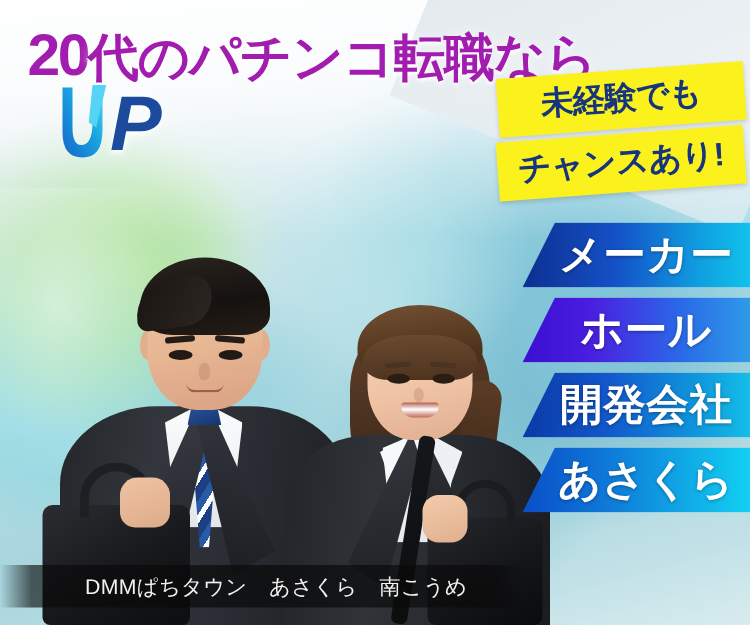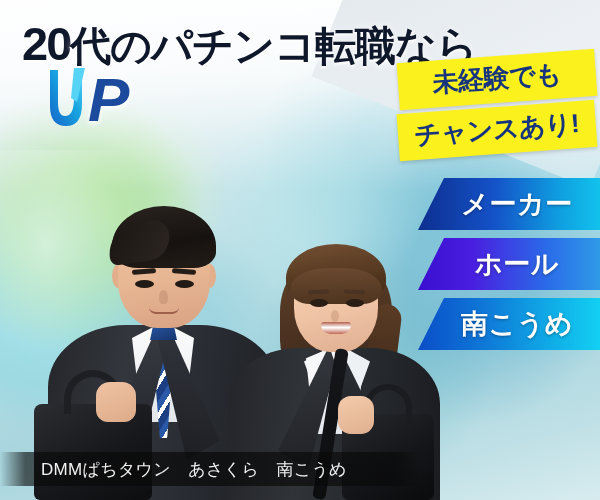--- a/index.html
+++ b/index.html
@@ -213,21 +213,21 @@
   }
   .hand-r {
     position:absolute; right:66px; bottom:66px; width:36px; height:38px;
     background:linear-gradient(160deg,#f3cbab,#e0b08f); border-radius:13px;
   }
 
   
   .headline {
     position:absolute; left:22px; top:16px;
     font-size:41px; font-weight:bold; letter-spacing:-1px;
-    color:#0f172a; white-space:nowrap;
+    color:#a21caf; white-space:nowrap;
     text-shadow:0 1px 0 #fff, 0 2px 3px rgba(255,255,255,.85), 0 0 10px rgba(255,255,255,.7);
   }
   .headline .num { font-size:47px; letter-spacing:-2px; }
 
   .logo {
     position:absolute; left:28px; top:68px;
     display:flex; align-items:flex-end; white-space:nowrap;
     text-shadow:0 2px 4px rgba(255,255,255,.9), 0 0 12px rgba(255,255,255,.8);
   }
   .logo .word {
@@ -256,39 +256,39 @@
 
   
   .cats { position:absolute; right:0; top:178px; width:182px; }
   .cat {
     position:relative; height:52px; margin-bottom:8px;
     display:flex; align-items:center; justify-content:center;
     clip-path:polygon(26px 0, 100% 0, 100% 100%, 0 100%);
     box-shadow:0 2px 5px rgba(0,0,0,.22);
   }
   .cat span {
-    color:#ffffff; font-weight:bold; font-size:27px; letter-spacing:.5px;
+    color:#ffffff; font-weight:bold; font-size:34px; letter-spacing:.5px;
     white-space:nowrap; padding-left:16px;
     text-shadow:0 1px 3px rgba(0,0,0,.35);
   }
   .cat.c1 { background:linear-gradient(90deg,#0d2f8f 0%,#1452c8 42%,#0f9fe0 78%,#12c2ec 100%); }
   .cat.c2 { background:linear-gradient(90deg,#3a0fd0 0%,#4a1ee0 30%,#2a6ae8 70%,#2f9ae8 100%); }
   .cat.c3 { background:linear-gradient(90deg,#0a3aa8 0%,#1358cc 38%,#0f96dc 76%,#14bde8 100%); }
   .cat.c4 { background:linear-gradient(90deg,#6a12e0 0%,#7a1ae8 28%,#4a4ae8 62%,#3a8ae4 100%); }
   .cat.c5 { background:linear-gradient(90deg,#0a4ec8 0%,#0f7ad8 38%,#10aae6 72%,#12d0f2 100%); }
 
   
   .caption {
     position:absolute; left:0; bottom:14px; width:420px; height:34px;
     background:linear-gradient(90deg,rgba(8,8,8,.0) 0%,rgba(8,8,8,.62) 6%,rgba(8,8,8,.70) 50%,rgba(8,8,8,.62) 94%,rgba(8,8,8,0) 100%);
     display:flex; align-items:center;
   }
   .caption span {
     color:#f2f2f2; font-size:17px; font-weight:500;
-    padding-left:41px; white-space:pre; letter-spacing:.3px;
+    padding-left:68px; white-space:pre; letter-spacing:.3px;
   }
 </style>
 </head>
 <body>
 
 <div class="banner">
 
   <div class="bg-base"></div>
   <div class="bg-soft-top"></div>
   <div class="bg-diag"></div>
@@ -378,22 +378,25 @@
     <div class="badge-row r2">チャンスあり!</div>
   </div>
 
   <div class="cats">
     <div class="cat c1">
       <span>メーカー</span>
     </div>
     <div class="cat c2">
       <span>ホール</span>
     </div>
+    <div class="cat c3">
+      <span>開発会社</span>
+    </div>
     <div class="cat c5">
-      <span>南こうめ</span>
+      <span>あさくら</span>
     </div>
   </div>
 
   <div class="caption">
     <span>DMMぱちタウン　あさくら　南こうめ</span>
   </div>
 
 </div>
 
 </body></html>

